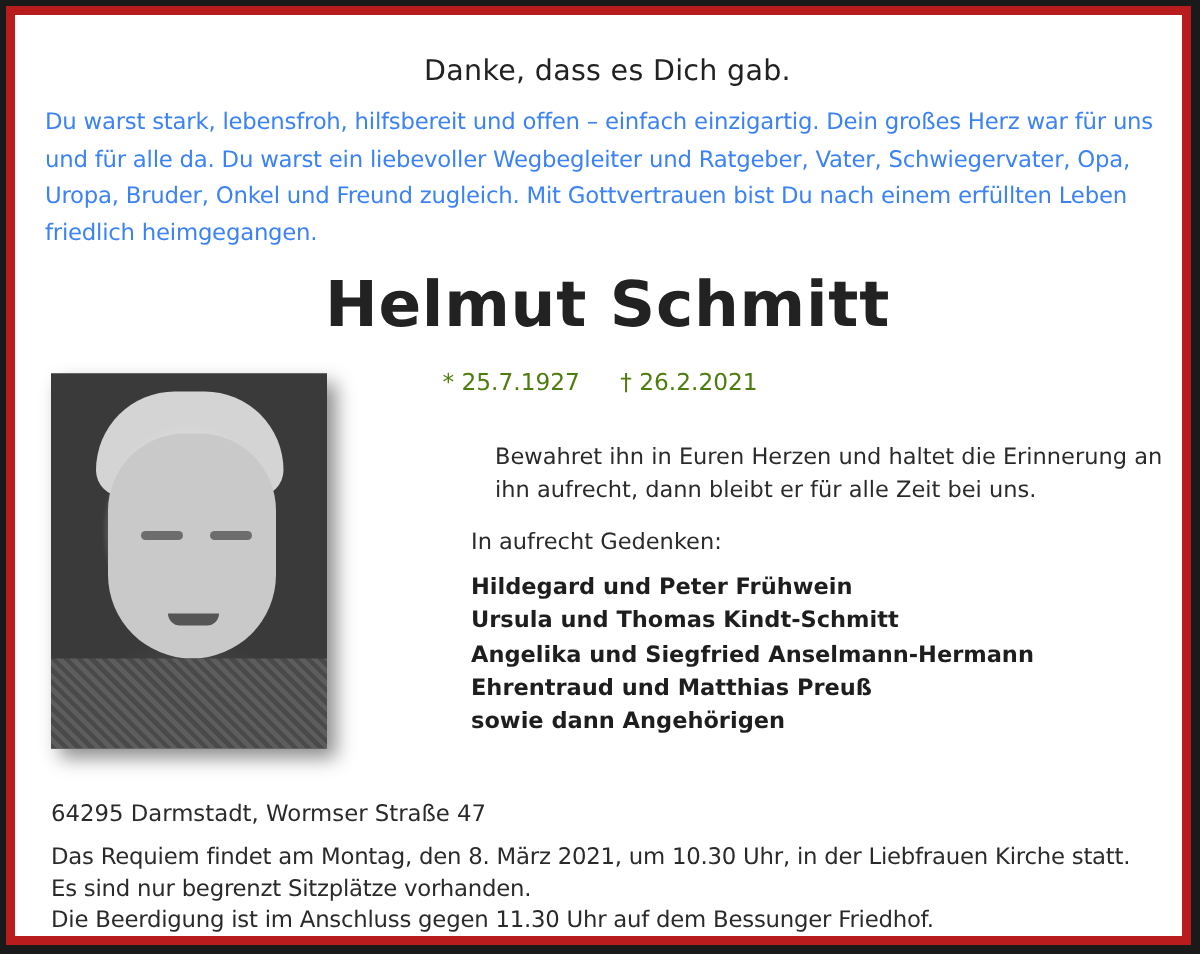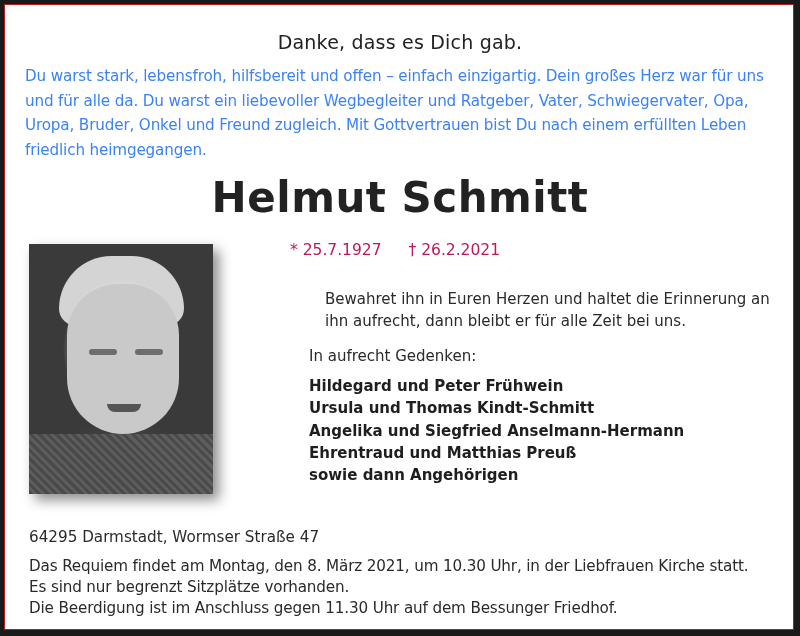--- a/index.html
+++ b/index.html
@@ -3,40 +3,40 @@
   <meta charset="utf-8">
   <style>
     html, body { margin: 0; padding: 0; }
     body {
       width: 800px; height: 636px; background: #1a1a1a;
       font-family: "DejaVu Sans", sans-serif; color: #222;
       overflow: hidden; position: relative;
     }
     .notice {
       position: absolute; left: 4px; top: 4px; width: 790px; height: 626px;
-      background: #ffffff; border: 1px solid #b91c1c;
+      background: #ffffff; border: 6px solid #b91c1c;
       box-sizing: border-box;
     }
     .headline {
       position: absolute; left: 0; top: 26px; width: 790px;
       text-align: center; font-size: 19px; letter-spacing: 0.2px; color: #222;
     }
     .intro {
       position: absolute; left: 20px; top: 59px; width: 760px;
       font-size: 15.2px; line-height: 24.5px; color: #3b82f6;
       letter-spacing: -0.15px;
     }
     .name {
       position: absolute; left: 0; top: 168px; width: 790px;
       text-align: center; font-size: 42px; font-weight: bold; color: #222;
       letter-spacing: 0.5px;
     }
     .dates {
       position: absolute; left: 285px; top: 236px;
-      font-size: 15.5px; color: #be185d; text-align: right;
+      font-size: 15.5px; color: #4d7c0f; text-align: right;
     }
     .dates span { margin-right: 22px; }
     .photo {
       position: absolute; left: 24px; top: 239px; width: 184px; height: 250px;
       box-shadow: 6px 6px 12px rgba(0,0,0,0.45);
       background:
         radial-gradient(ellipse 42% 38% at 50% 42%, #e8e8e8 0%, #cfcfcf 45%, rgba(0,0,0,0) 75%),
         radial-gradient(ellipse 60% 35% at 50% 95%, #5a5a5a 0%, #3a3a3a 70%),
         linear-gradient(180deg, #3a3a3a 0%, #555 40%, #444 70%, #333 100%);
       overflow: hidden;

